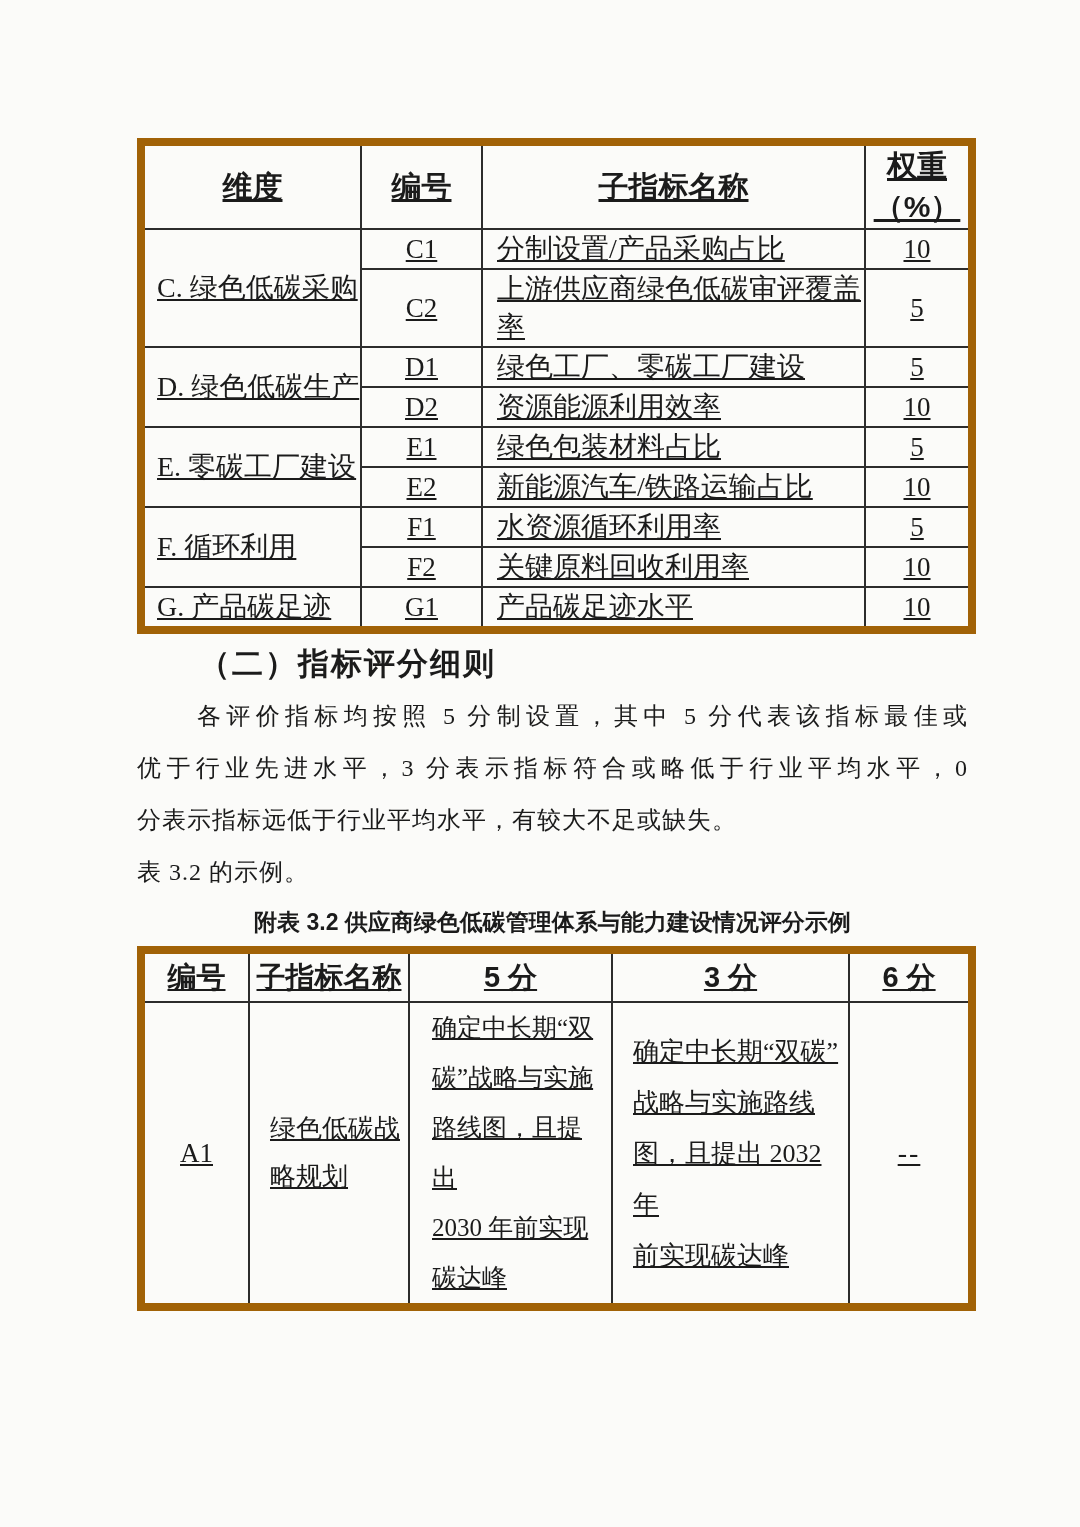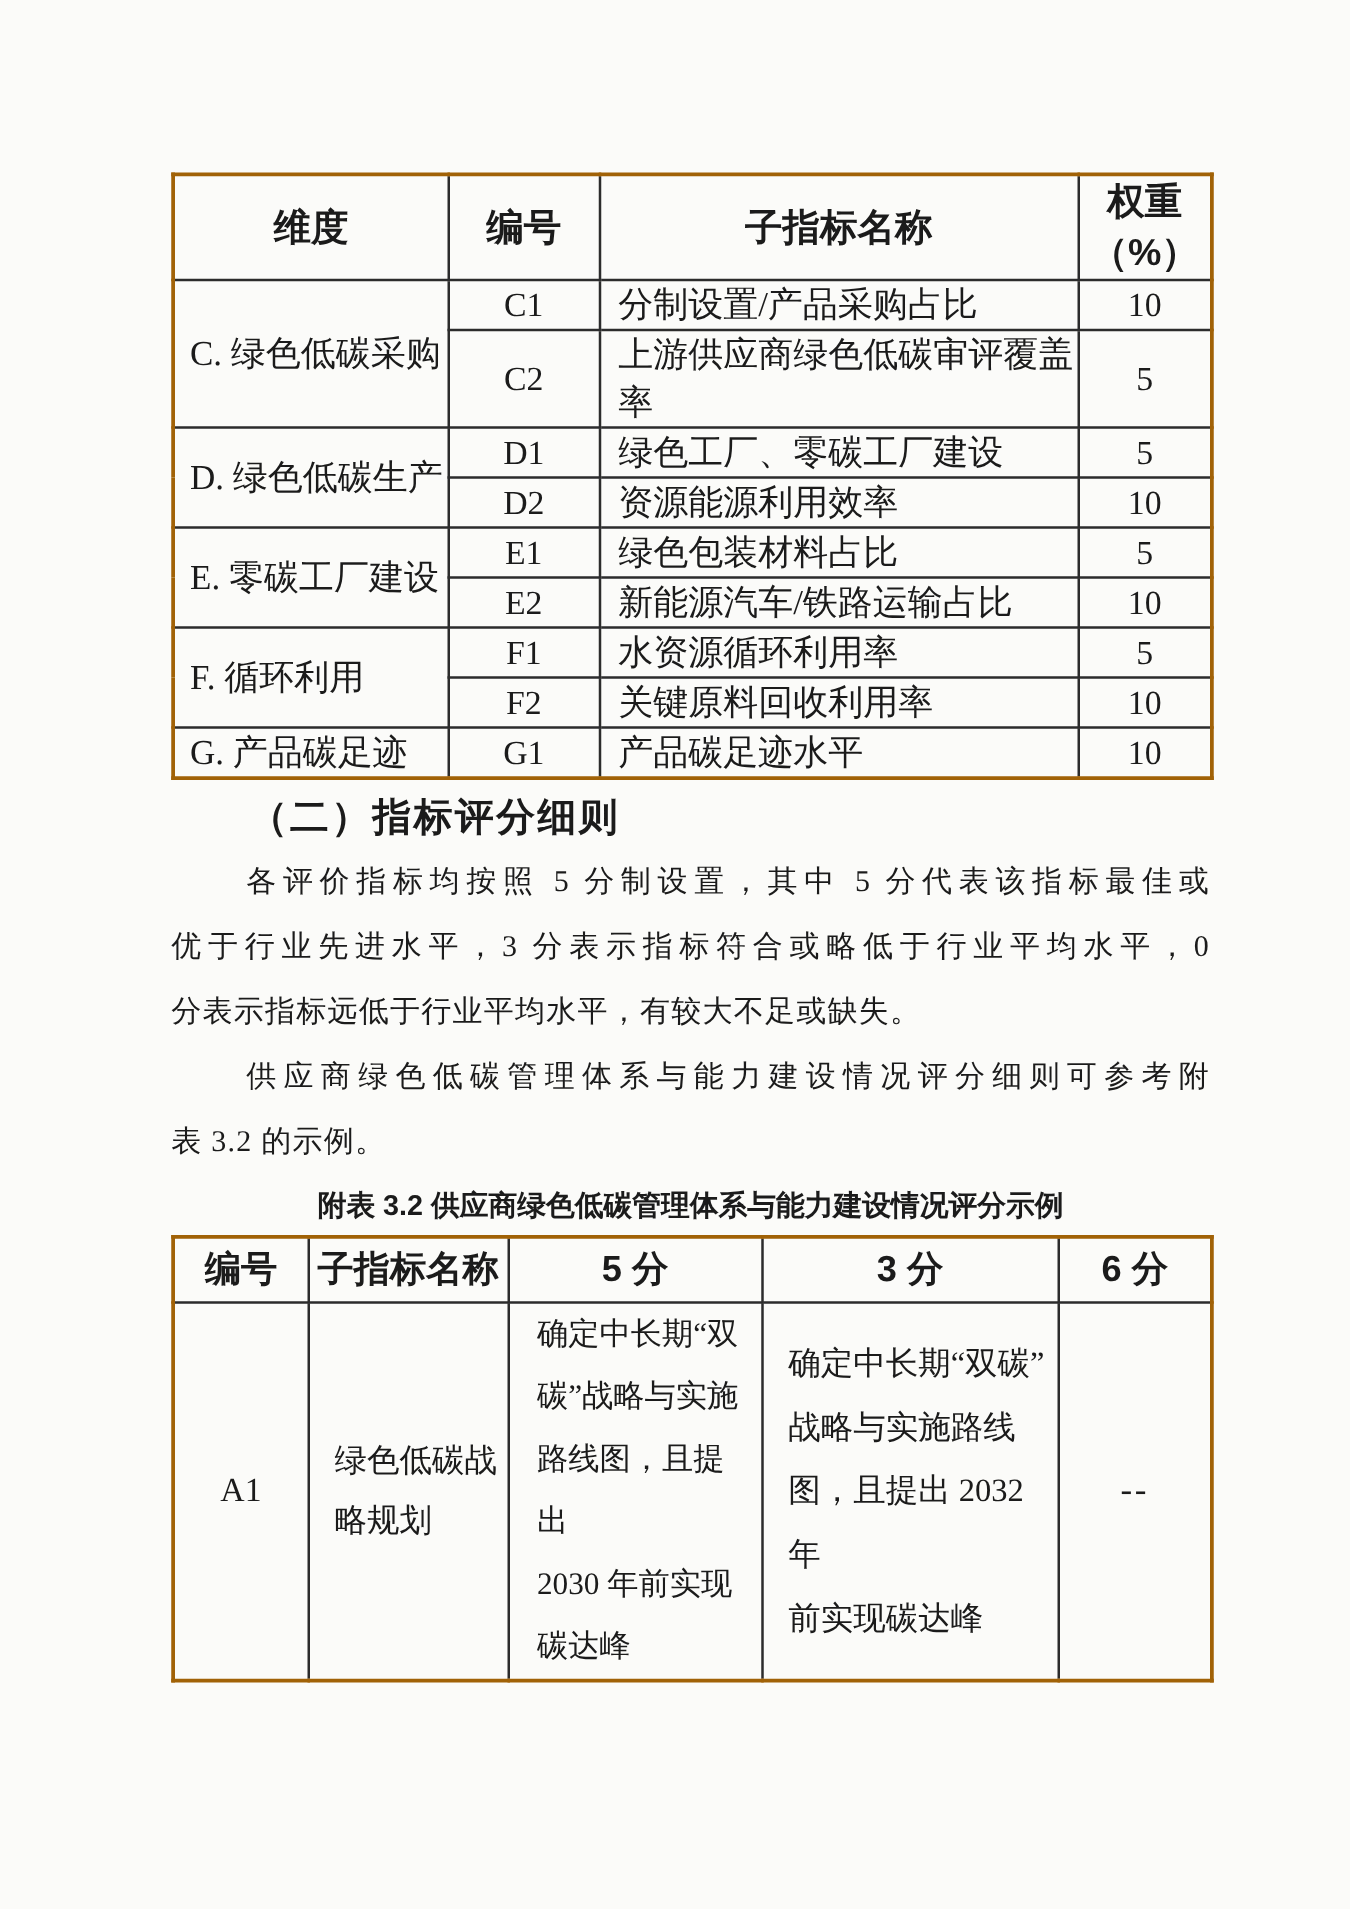--- a/index.html
+++ b/index.html
@@ -11,21 +11,21 @@
     color: #1b1b1b;
     font-family: "Liberation Serif", "DejaVu Serif", serif;
     overflow: hidden;
   }
   .page { position: relative; width: 1080px; height: 1527px; }
   .content { margin: 138px 0 0 137px; width: 831px; }
 
   
   table { border-collapse: collapse; table-layout: fixed; width: 831px; }
   th, td { border: 2px solid #2c2c2c; padding: 0; }
-  table.t1, table.t2 { border: 3px solid #a16207; }
+  table.t1, table.t2 { border: 8px solid #a16207; text-decoration: underline; }
 
   .t1 th { height: 54px; font-family: "Liberation Sans", "DejaVu Sans", sans-serif;
            font-size: 30px; font-weight: bold; text-align: center; }
   .t1 td { height: 38px; font-size: 28px; }
   .t1 td.dim  { text-align: left; padding-left: 12px; }
   .t1 td.code { text-align: center; font-size: 27px; }
   .t1 td.name { text-align: left; padding-left: 14px; }
   .t1 td.weight { text-align: center; font-size: 27px; }
 
   .t2 th { height: 52px; font-family: "Liberation Sans", "DejaVu Sans", sans-serif;
@@ -140,21 +140,20 @@
 
     <h2 class="heading">（二）指标评分细则</h2>
 
     <div class="para">
       <div class="line j first">各评价指标均按照 5 分制设置，其中 5 分代表该指标最佳或</div>
       <div class="line j">优于行业先进水平，3 分表示指标符合或略低于行业平均水平，0</div>
       <div class="line">分表示指标远低于行业平均水平，有较大不足或缺失。</div>
     </div>
 
     <div class="para">
-      <div class="line j first">供应商绿色低碳管理体系与能力建设情况评分细则可参考附</div>
       <div class="line">表 3.2 的示例。</div>
     </div>
 
     <div class="caption">附表 3.2 供应商绿色低碳管理体系与能力建设情况评分示例</div>
 
     <table class="t2">
       <colgroup>
         <col style="width:108px">
           <col style="width:160px">
           <col style="width:203px">

